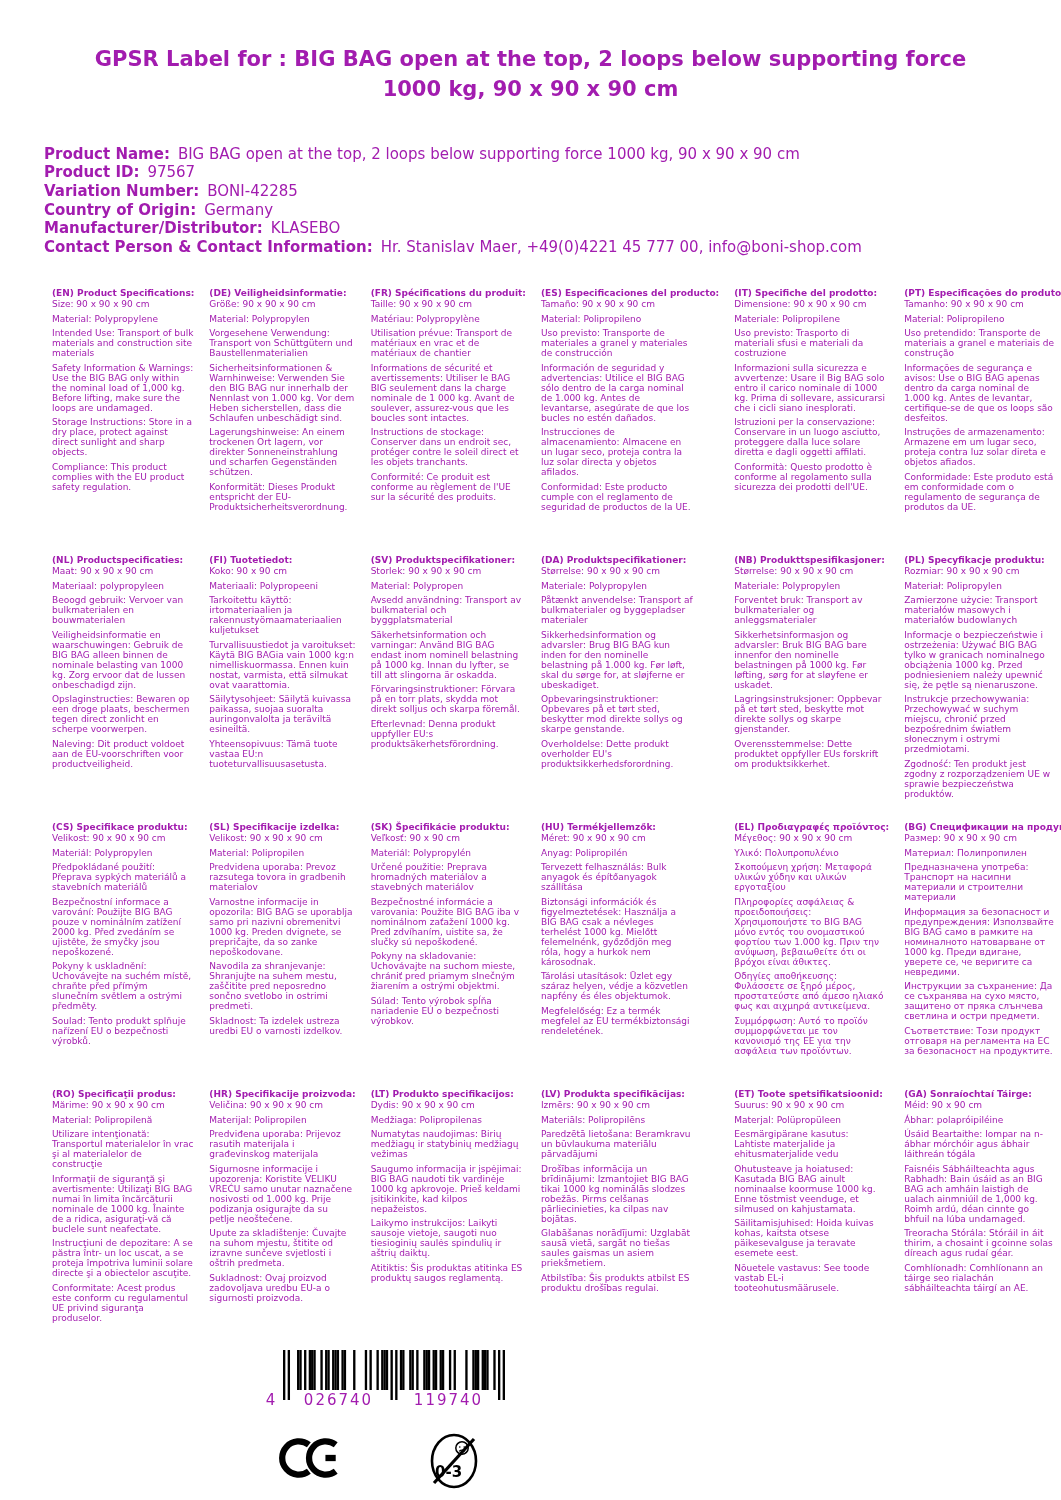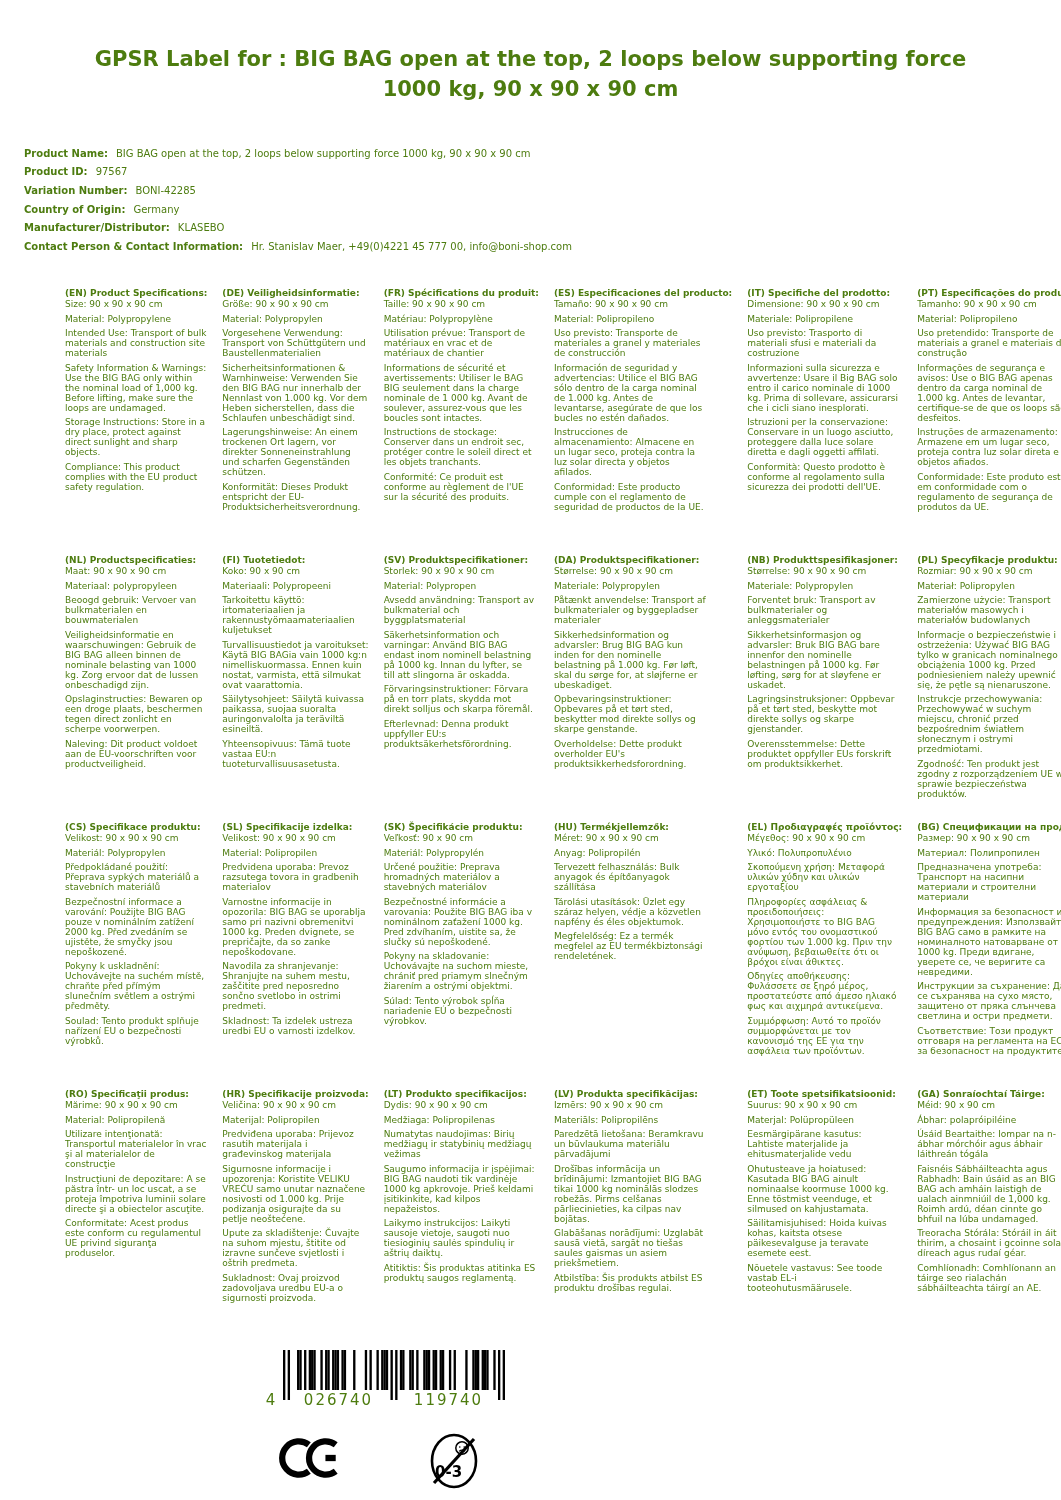--- a/index.html
+++ b/index.html
@@ -1,48 +1,47 @@
 <!DOCTYPE html>
 <html><head>
 <meta charset="utf-8">
 <style>
   html,body{margin:0;padding:0;background:#888;}
   .page{
     position:relative;
     width:1061px;height:1500px;
     margin:0 auto;
     background:#ffffff;
-    color:#4d7c0f;
+    color:#a21caf;
     font-family:"DejaVu Sans","Liberation Sans",sans-serif;
     overflow:hidden;
   }
   .title{
     padding-top:44px;
     margin:0 auto;
     max-width:930px;
     text-align:center;
     font-size:21px;
     font-weight:bold;
     line-height:1.45;
   }
   .info-block{
-    margin:40px 0 0 24px;
-    font-size:10px;
+    margin:40px 0 0 44px;
+    font-size:15px;
     line-height:18.6px;
   }
   .info-row{white-space:nowrap;}
   .info-label{font-weight:bold;margin-right:8px;}
   .lang-grid{
     position:absolute;
     top:288px;left:52px;right:21px;
     display:grid;
     grid-template-columns:repeat(6,1fr);
     grid-auto-rows:267px;
     column-gap:15px;
-    margin-left:13px;
   }
   .lang-section{overflow:visible;}
   .lang-heading{
     font-size:9px;
     font-weight:bold;
     line-height:10px;
     white-space:nowrap;
     margin:0 0 1px 0;
   }
   .lang-para{
@@ -279,20 +278,21 @@
           <p class="lang-para">Súlad: Tento výrobok spĺňa nariadenie EÚ o bezpečnosti výrobkov.</p>
         </div>
   </section>
 
   <section class="lang-section">
     <h2 class="lang-heading">(HU) Termékjellemzők:</h2>
     <div class="lang-body">
           <p class="lang-para">Méret: 90 x 90 x 90 cm</p>
           <p class="lang-para">Anyag: Polipropilén</p>
           <p class="lang-para">Tervezett felhasználás: Bulk anyagok és építőanyagok szállítása</p>
+          <p class="lang-para">Biztonsági információk és figyelmeztetések: Használja a BIG BAG csak a névleges terhelést 1000 kg. Mielőtt felemelnénk, győződjön meg róla, hogy a hurkok nem károsodnak.</p>
           <p class="lang-para">Tárolási utasítások: Üzlet egy száraz helyen, védje a közvetlen napfény és éles objektumok.</p>
           <p class="lang-para">Megfelelőség: Ez a termék megfelel az EU termékbiztonsági rendeletének.</p>
         </div>
   </section>
 
   <section class="lang-section">
     <h2 class="lang-heading">(EL) Προδιαγραφές προϊόντος:</h2>
     <div class="lang-body">
           <p class="lang-para">Μέγεθος: 90 x 90 x 90 cm</p>
           <p class="lang-para">Υλικό: Πολυπροπυλένιο</p>
@@ -314,20 +314,21 @@
           <p class="lang-para">Съответствие: Този продукт отговаря на регламента на ЕС за безопасност на продуктите.</p>
         </div>
   </section>
 
   <section class="lang-section">
     <h2 class="lang-heading">(RO) Specificaţii produs:</h2>
     <div class="lang-body">
           <p class="lang-para">Mărime: 90 x 90 x 90 cm</p>
           <p class="lang-para">Material: Polipropilenă</p>
           <p class="lang-para">Utilizare intenţionată: Transportul materialelor în vrac şi al materialelor de construcţie</p>
+          <p class="lang-para">Informaţii de siguranţă şi avertismente: Utilizaţi BIG BAG numai în limita încărcăturii nominale de 1000 kg. Înainte de a ridica, asiguraţi-vă că buclele sunt neafectate.</p>
           <p class="lang-para">Instrucţiuni de depozitare: A se păstra într- un loc uscat, a se proteja împotriva luminii solare directe şi a obiectelor ascuţite.</p>
           <p class="lang-para">Conformitate: Acest produs este conform cu regulamentul UE privind siguranţa produselor.</p>
         </div>
   </section>
 
   <section class="lang-section">
     <h2 class="lang-heading">(HR) Specifikacije proizvoda:</h2>
     <div class="lang-body">
           <p class="lang-para">Veličina: 90 x 90 x 90 cm</p>
           <p class="lang-para">Materijal: Polipropilen</p>

